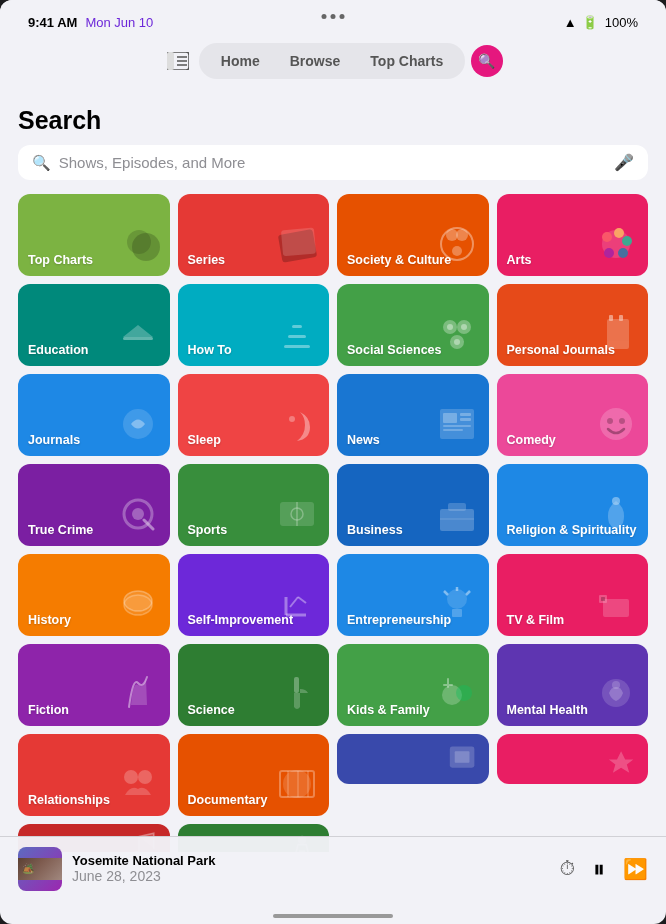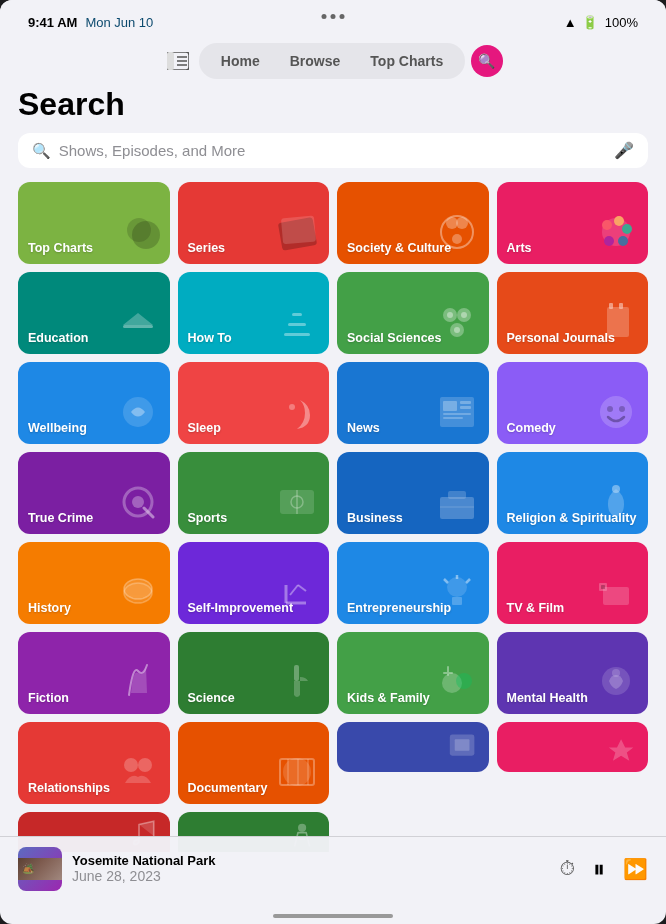--- a/index.html
+++ b/index.html
@@ -29,21 +29,21 @@
       height: 36px;
     }
     .status-time {
       font-size: 13px;
       font-weight: 600;
       color: #000;
     }
     .status-date {
       font-size: 13px;
       font-weight: 500;
-      color: #0c4a6e;
+      color: #6d28d9;
     }
     .status-icons {
       display: flex;
       align-items: center;
       gap: 6px;
     }
     .status-icons span { font-size: 13px; color: #000; }
     
     .nav-bar {
       display: flex;
@@ -92,25 +92,25 @@
       font-size: 16px;
     }
     
     .main-content {
       padding: 0 18px;
       background: #f2f2f7;
       overflow-y: auto;
       height: calc(924px - 36px - 58px - 64px);
     }
     .page-title {
-      font-size: 32px;
+      font-size: 25px;
       font-weight: 700;
       color: #000;
       margin-bottom: 10px;
-      margin-top: 0;
+      margin-top: 20px;
     }
     .search-bar {
       display: flex;
       align-items: center;
       background: #fff;
       border-radius: 12px;
       padding: 8px 14px;
       margin-bottom: 14px;
       gap: 8px;
     }
@@ -310,42 +310,42 @@
             <rect x="30" y="8" width="4" height="6" rx="1" fill="rgba(255,255,255,0.6)"></rect>
           </svg>
         <span class="tile-label">Personal Journals</span>
       </div>
 
       <div class="category-tile" style="background:#1e88e5;">
         <svg class="tile-svg" width="55" height="55" viewBox="0 0 55 55">
             <circle cx="27" cy="27" r="15" fill="rgba(255,255,255,0.2)"></circle>
             <path d="M20 27 Q27 18 34 27 Q27 36 20 27" fill="rgba(255,255,255,0.5)"></path>
           </svg>
-        <span class="tile-label">Wellbeing</span>
+        <span class="tile-label">Journals</span>
       </div>
       <div class="category-tile" style="background:#ef4444;">
         <svg class="tile-svg" width="55" height="55" viewBox="0 0 55 55">
             <path d="M30 15 Q40 20 40 30 Q40 42 27 44 Q35 38 35 28 Q35 20 30 15Z" fill="rgba(255,255,255,0.5)"></path>
             <circle cx="22" cy="22" r="3" fill="rgba(255,255,255,0.4)"></circle>
           </svg>
         <span class="tile-label">Sleep</span>
       </div>
       <div class="category-tile" style="background:#1976d2;">
         <svg class="tile-svg" width="55" height="55" viewBox="0 0 55 55">
             <rect x="10" y="12" width="34" height="30" rx="2" fill="rgba(255,255,255,0.25)"></rect>
             <rect x="13" y="16" width="14" height="10" rx="1" fill="rgba(255,255,255,0.4)"></rect>
             <rect x="30" y="16" width="11" height="3" rx="1" fill="rgba(255,255,255,0.4)"></rect>
             <rect x="30" y="21" width="11" height="3" rx="1" fill="rgba(255,255,255,0.4)"></rect>
             <rect x="13" y="28" width="28" height="2" rx="1" fill="rgba(255,255,255,0.35)"></rect>
             <rect x="13" y="32" width="20" height="2" rx="1" fill="rgba(255,255,255,0.35)"></rect>
           </svg>
         <span class="tile-label">News</span>
       </div>
 
-      <div class="category-tile" style="background:#8b5cf6;padding-left:16px;">
+      <div class="category-tile" style="background:#ec4899;padding-left:16px;">
         <svg class="tile-svg" width="55" height="55" viewBox="0 0 55 55">
             <circle cx="27" cy="27" r="16" fill="rgba(255,255,255,0.25)"></circle>
             <circle cx="21" cy="24" r="3" fill="rgba(0,0,0,0.3)"></circle>
             <circle cx="33" cy="24" r="3" fill="rgba(0,0,0,0.3)"></circle>
             <path d="M19 32 Q27 40 35 32" stroke="rgba(0,0,0,0.4)" stroke-width="2.5" fill="none" stroke-linecap="round"></path>
           </svg>
         <span class="tile-label">Comedy</span>
       </div>
       <div class="category-tile" style="background:#7b1fa2;">
         <svg class="tile-svg" width="55" height="55" viewBox="0 0 55 55">

